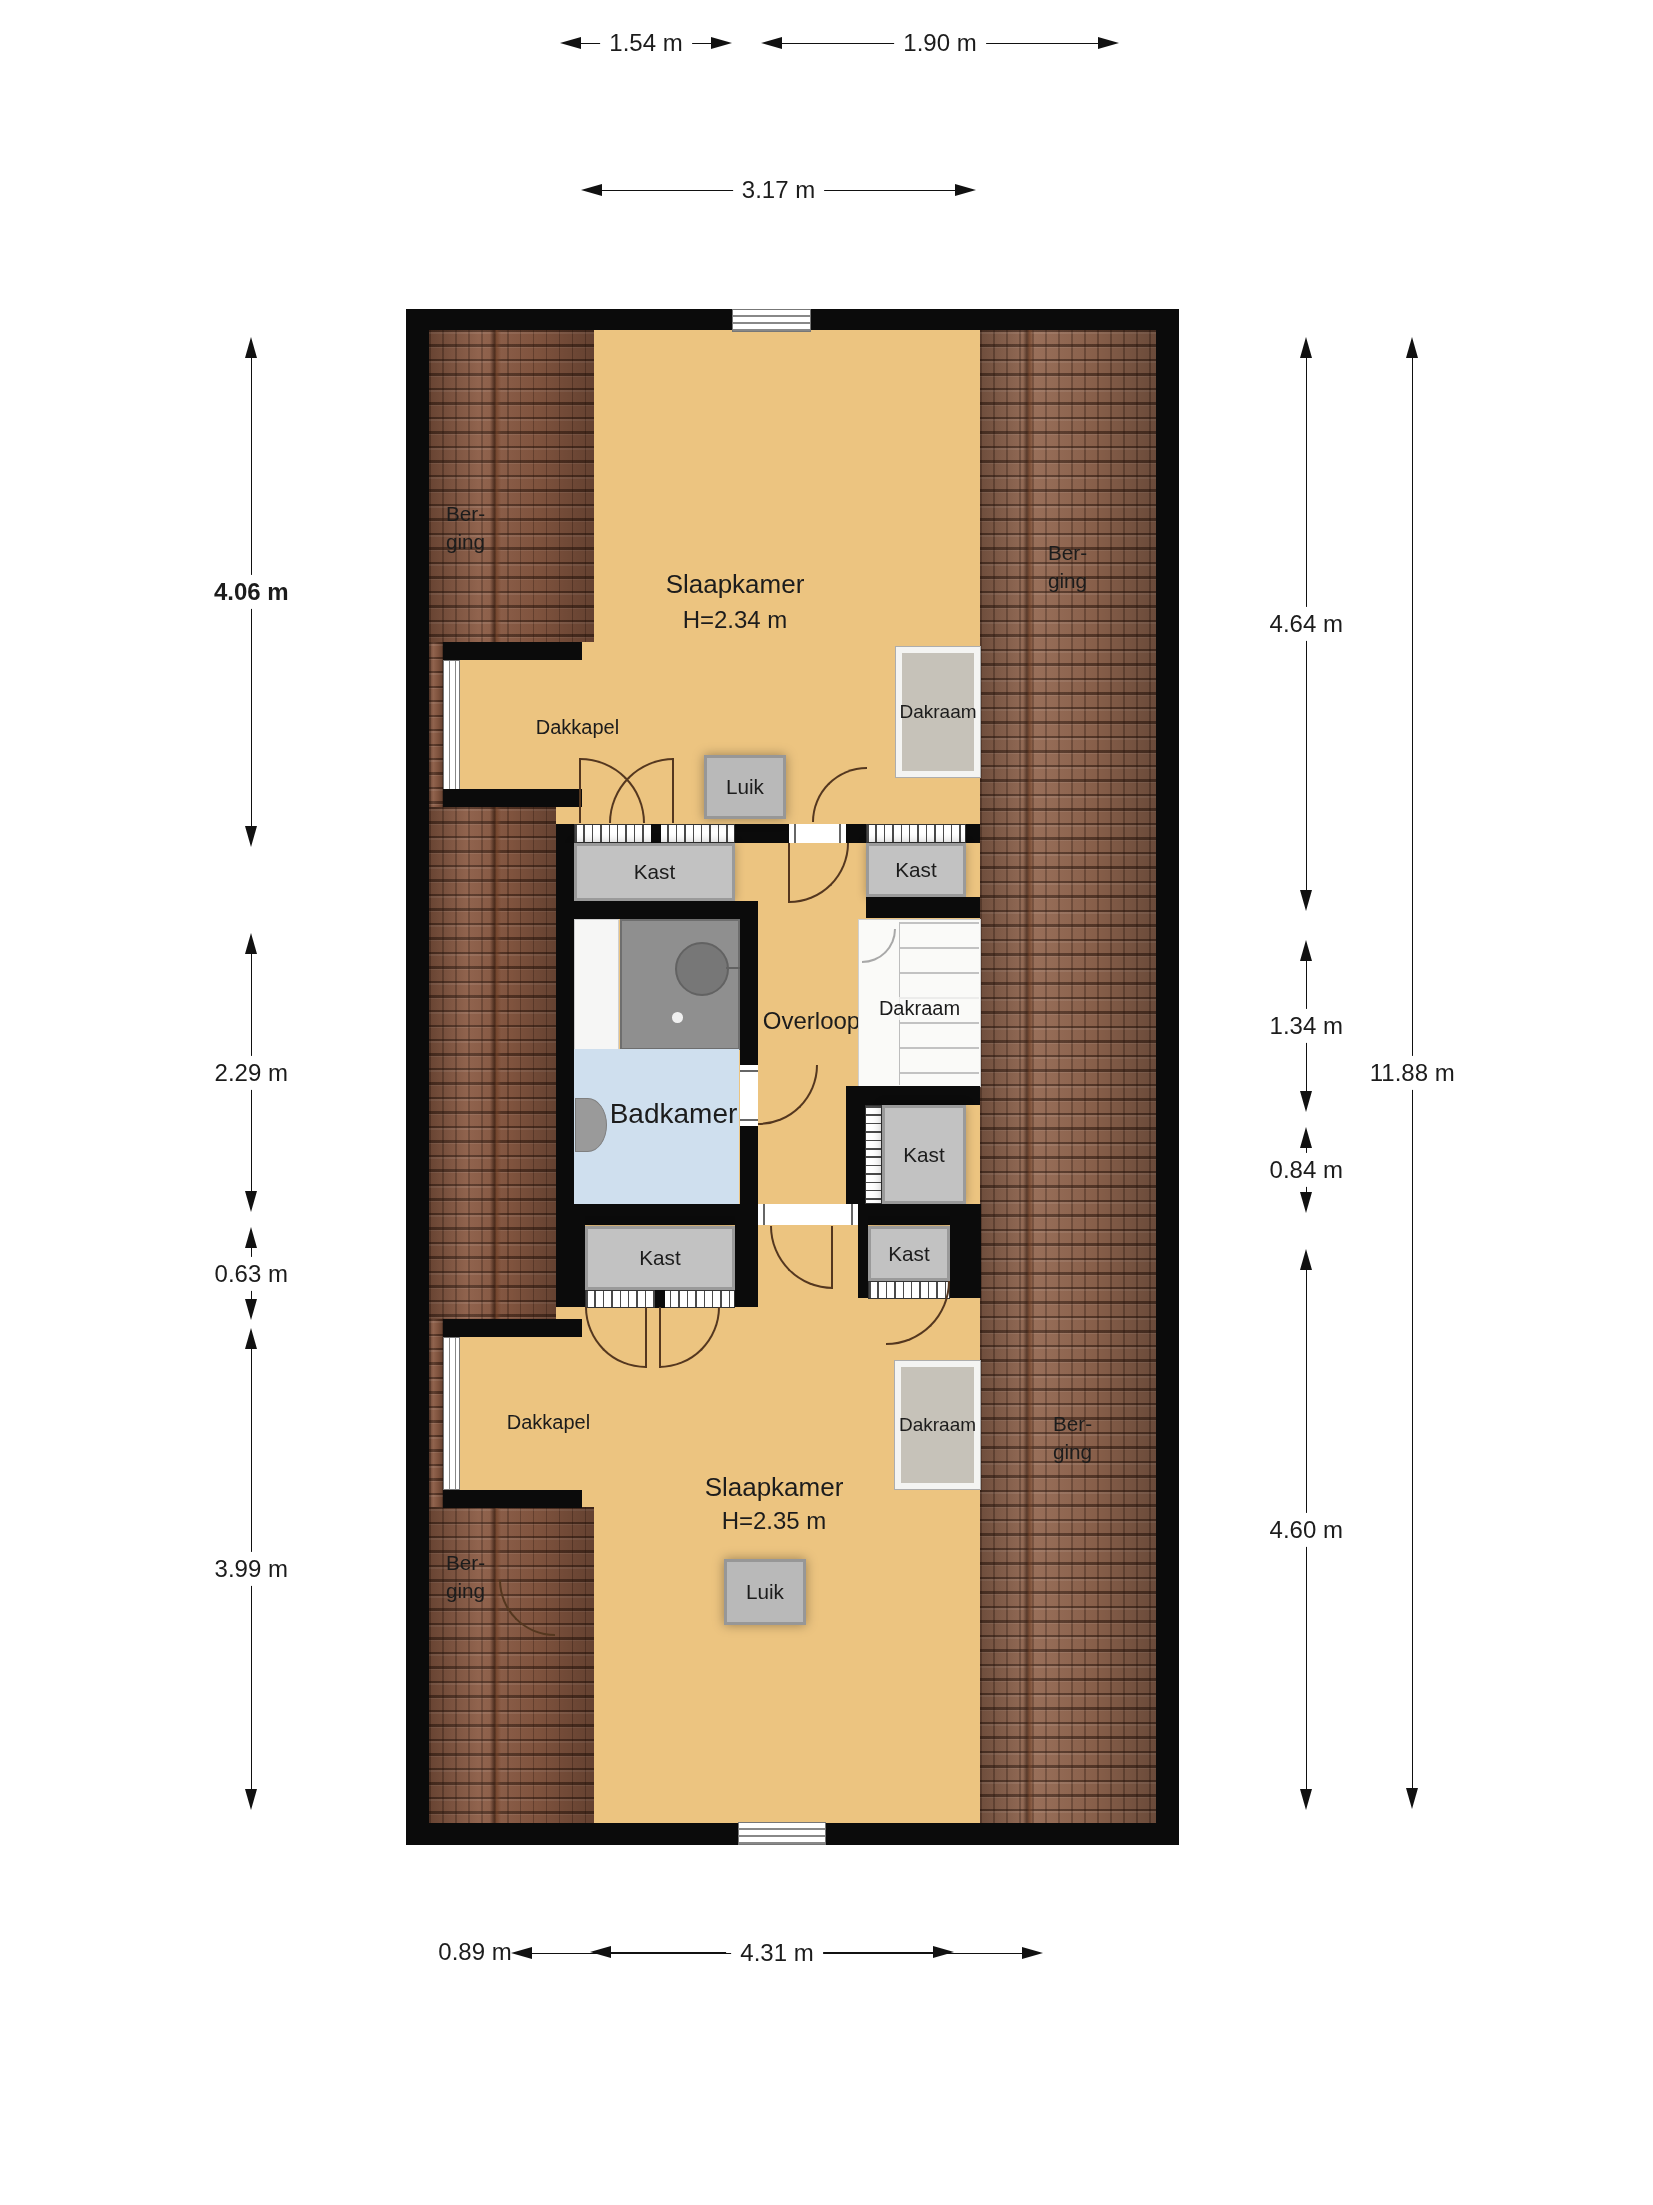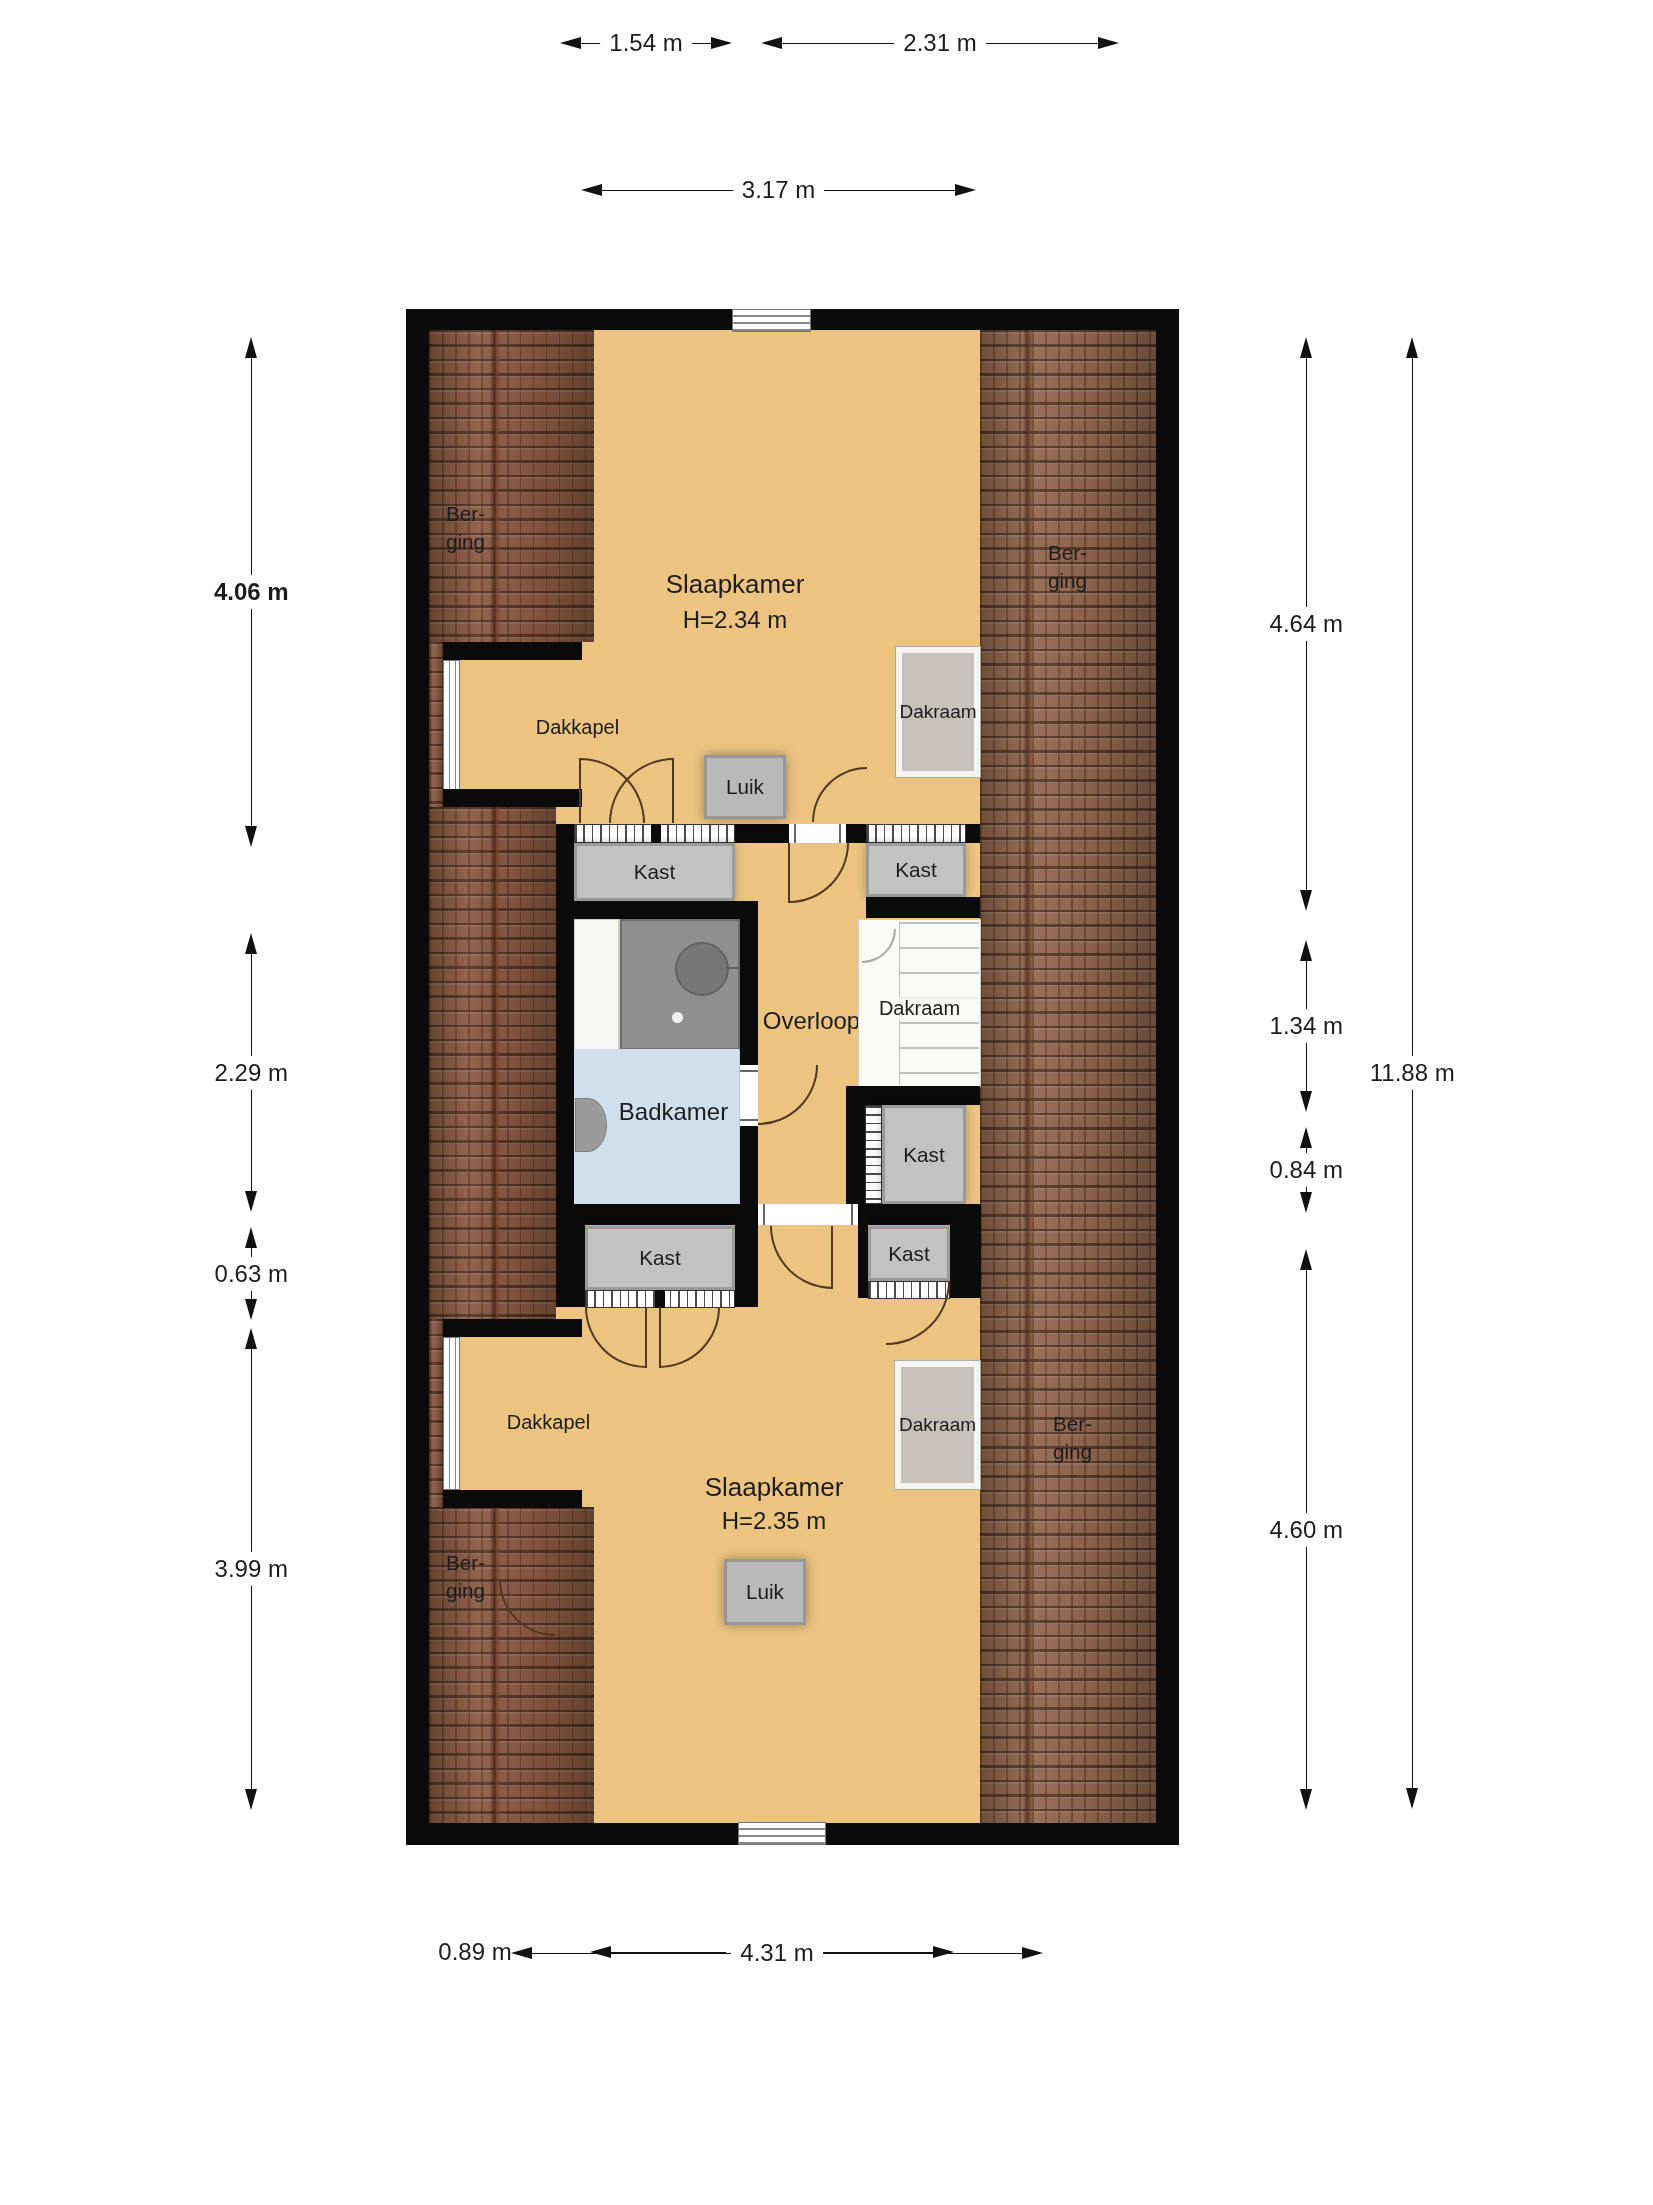--- a/index.html
+++ b/index.html
@@ -70,21 +70,21 @@
   <div class="dimh" style="left:560px;top:31px;width:172px;">
     <i class="al"></i>
       <i class="hln"></i>
       <i class="ar"></i>
     <span class="dlbl">1.54 m</span>
   </div>
   <div class="dimh" style="left:761px;top:31px;width:358px;">
     <i class="al"></i>
       <i class="hln"></i>
       <i class="ar"></i>
-    <span class="dlbl">2.31 m</span>
+    <span class="dlbl">1.90 m</span>
   </div>
   <div class="dimh" style="left:581px;top:150px;width:395px;margin-top:28px;">
     <i class="al"></i>
       <i class="hln"></i>
       <i class="ar"></i>
     <span class="dlbl">3.17 m</span>
   </div>
 
   <div class="dimv" style="left:239px;top:337px;height:510px;font-weight:bold;">
     <i class="at"></i>
@@ -199,21 +199,21 @@
     <div class="wall" style="left:460px;top:588px;width:114px;height:21.4px;"></div>
     <div class="wall" style="left:150px;top:534px;width:18.4px;height:361px;"></div>
 
     <div class="whitebox" style="left:168px;top:610px;width:45px;height:131px;"></div>
     <div class="shower" style="left:214px;top:610px;width:120px;height:131px;"></div>
     <div class="abs" style="left:269px;top:633px;width:54px;height:54px;border-radius:50%;background:#777;border:2.3px solid #626262;"></div>
     <div class="abs" style="left:320px;top:658px;width:13.8px;height:2.3px;background:#626262;"></div>
     <div class="abs" style="left:266px;top:703px;width:10.7px;height:10.7px;border-radius:50%;background:#f0f0f0;"></div>
     <div class="bath" style="left:168px;top:740px;width:165px;height:155px;"></div>
     <div class="abs" style="left:169px;top:789px;width:32px;height:54px;background:#9a9a9a;border:1.5px solid #7f7f7f;border-radius:0 60% 60% 0 / 0 50% 50% 0;"></div>
-    <span class="lbl" style="left:191px;top:789px;width:153px;font-size:24px;">Badkamer</span>
+    <span class="lbl" style="left:191px;top:789px;width:153px;font-size:28px;">Badkamer</span>
 
     <div class="wall" style="left:334px;top:610px;width:18.4px;height:286px;"></div>
     <div class="doorv" style="left:334px;top:756px;width:18.4px;height:61px;"></div>
 
     <span class="lbl" style="left:329px;top:698px;width:153px;font-size:24px;">Overloop</span>
 
     <div class="stairs" style="left:452px;top:610px;width:123px;height:168px;">
       <div class="abs" style="left:3.1px;top:9.2px;width:34px;height:34px;border-right:2.3px solid #a8a8a8;border-bottom:2.3px solid #a8a8a8;border-bottom-right-radius:100% 100%;"></div>
       <div class="steps" style="left:40px;top:1.5px;width:80px;height:163px;"></div>
       <span class="lbl" style="left:0;right:0;top:77px;font-size:20px;background:rgba(250,250,248,.75);">Dakraam</span>

